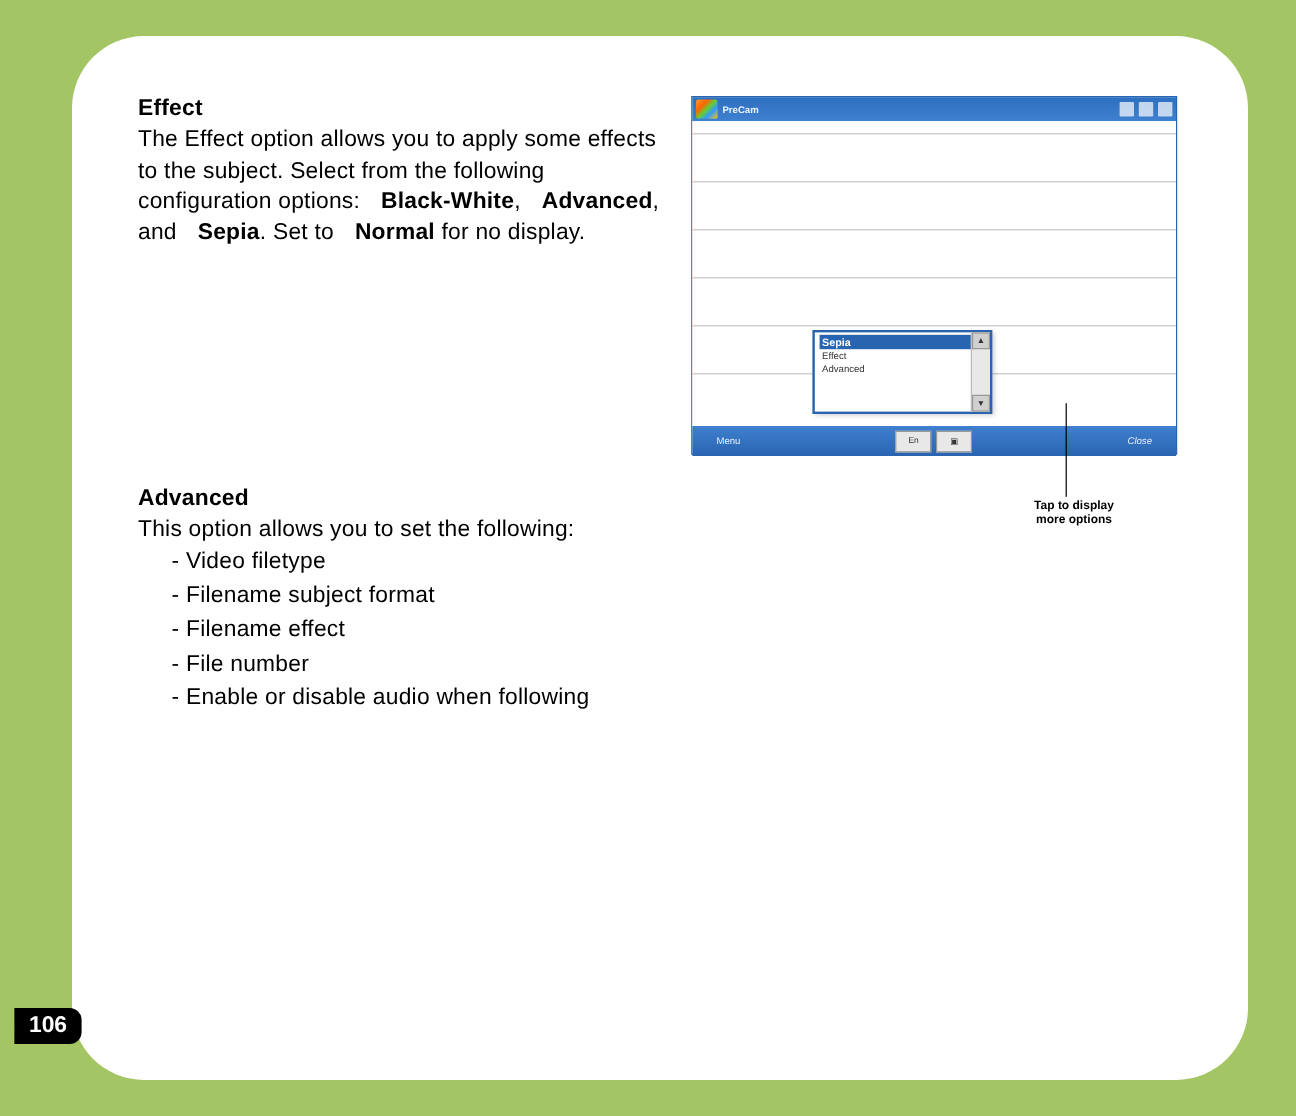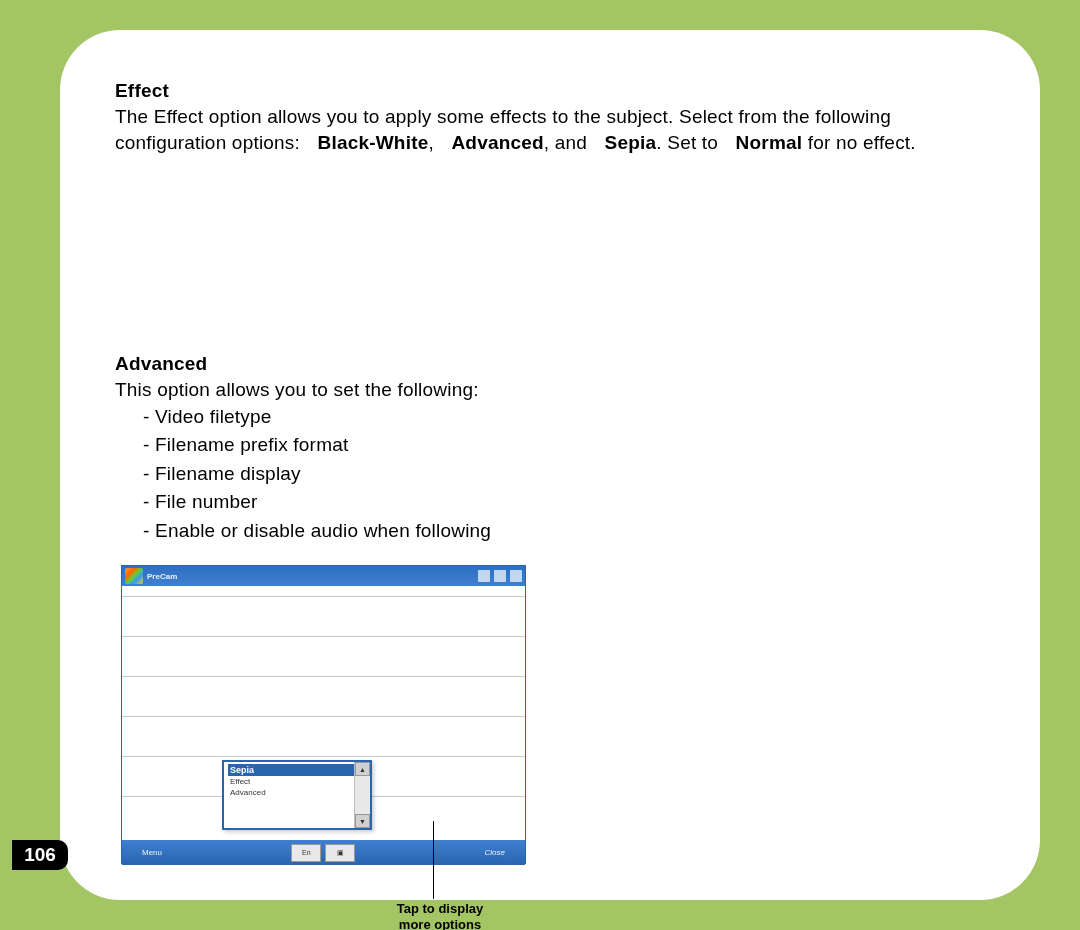--- a/index.html
+++ b/index.html
@@ -22,22 +22,21 @@
       left: 60px;
       width: 980px;
       height: 870px;
       background: #ffffff;
       border-radius: 60px;
       padding: 50px 55px 50px 55px;
     }
 
     .content-wrapper {
       display: flex;
-      gap: 20px;
-      flex-direction: column;
+      gap: 10px;
     }
 
     .text-column {
       flex: 0 0 445px;
       color: #000000;
     }
 
     .section-heading {
       font-size: 19px;
       font-weight: bold;
@@ -230,21 +229,21 @@
       left: 318px;
       width: 1px;
       height: 78px;
       background: #000000;
     }
 
     .tap-caption {
       position: absolute;
       top: 336px;
       left: 270px;
-      font-size: 13px;
+      font-size: 10px;
       font-weight: bold;
       color: #000000;
       text-align: center;
       line-height: 1.2;
       width: 110px;
     }
 
     .page-number {
       position: absolute;
       bottom: 60px;
@@ -265,30 +264,30 @@
 </head>
 <body>
 
 <div class="page-container">
   <div class="content-wrapper">
 
     <div class="text-column">
 
       <div class="section-heading">Effect</div>
       <div class="body-text">
-        <span>The Effect option allows you to apply some effects to the subject. Select from the following configuration options: </span><span class="bold">Black-White</span><span>, </span><span class="bold">Advanced</span><span>, and </span><span class="bold">Sepia</span><span>. Set to </span><span class="bold">Normal</span><span> for no effect.</span>
+        <span>The Effect option allows you to apply some effects to the subject. Select from the following configuration options: </span><span class="bold">Black-White</span><span>, </span><span class="bold">Advanced</span><span>, and </span><span class="bold">Sepia</span><span>. Set to </span><span class="bold">Normal</span><span> for no display.</span>
       </div>
 
       <div class="spacer-section"></div>
 
       <div class="section-heading">Advanced</div>
       <div class="body-text">This option allows you to set the following:</div>
       <div class="list-item">- Video filetype</div>
-      <div class="list-item">- Filename prefix format</div>
-      <div class="list-item">- Filename display</div>
+      <div class="list-item">- Filename subject format</div>
+      <div class="list-item">- Filename effect</div>
       <div class="list-item">- File number</div>
       <div class="list-item">- Enable or disable audio when following</div>
 
     </div>
 
     <div class="right-column">
 
       <div class="device-screenshot">
 
         <div class="device-topbar">

